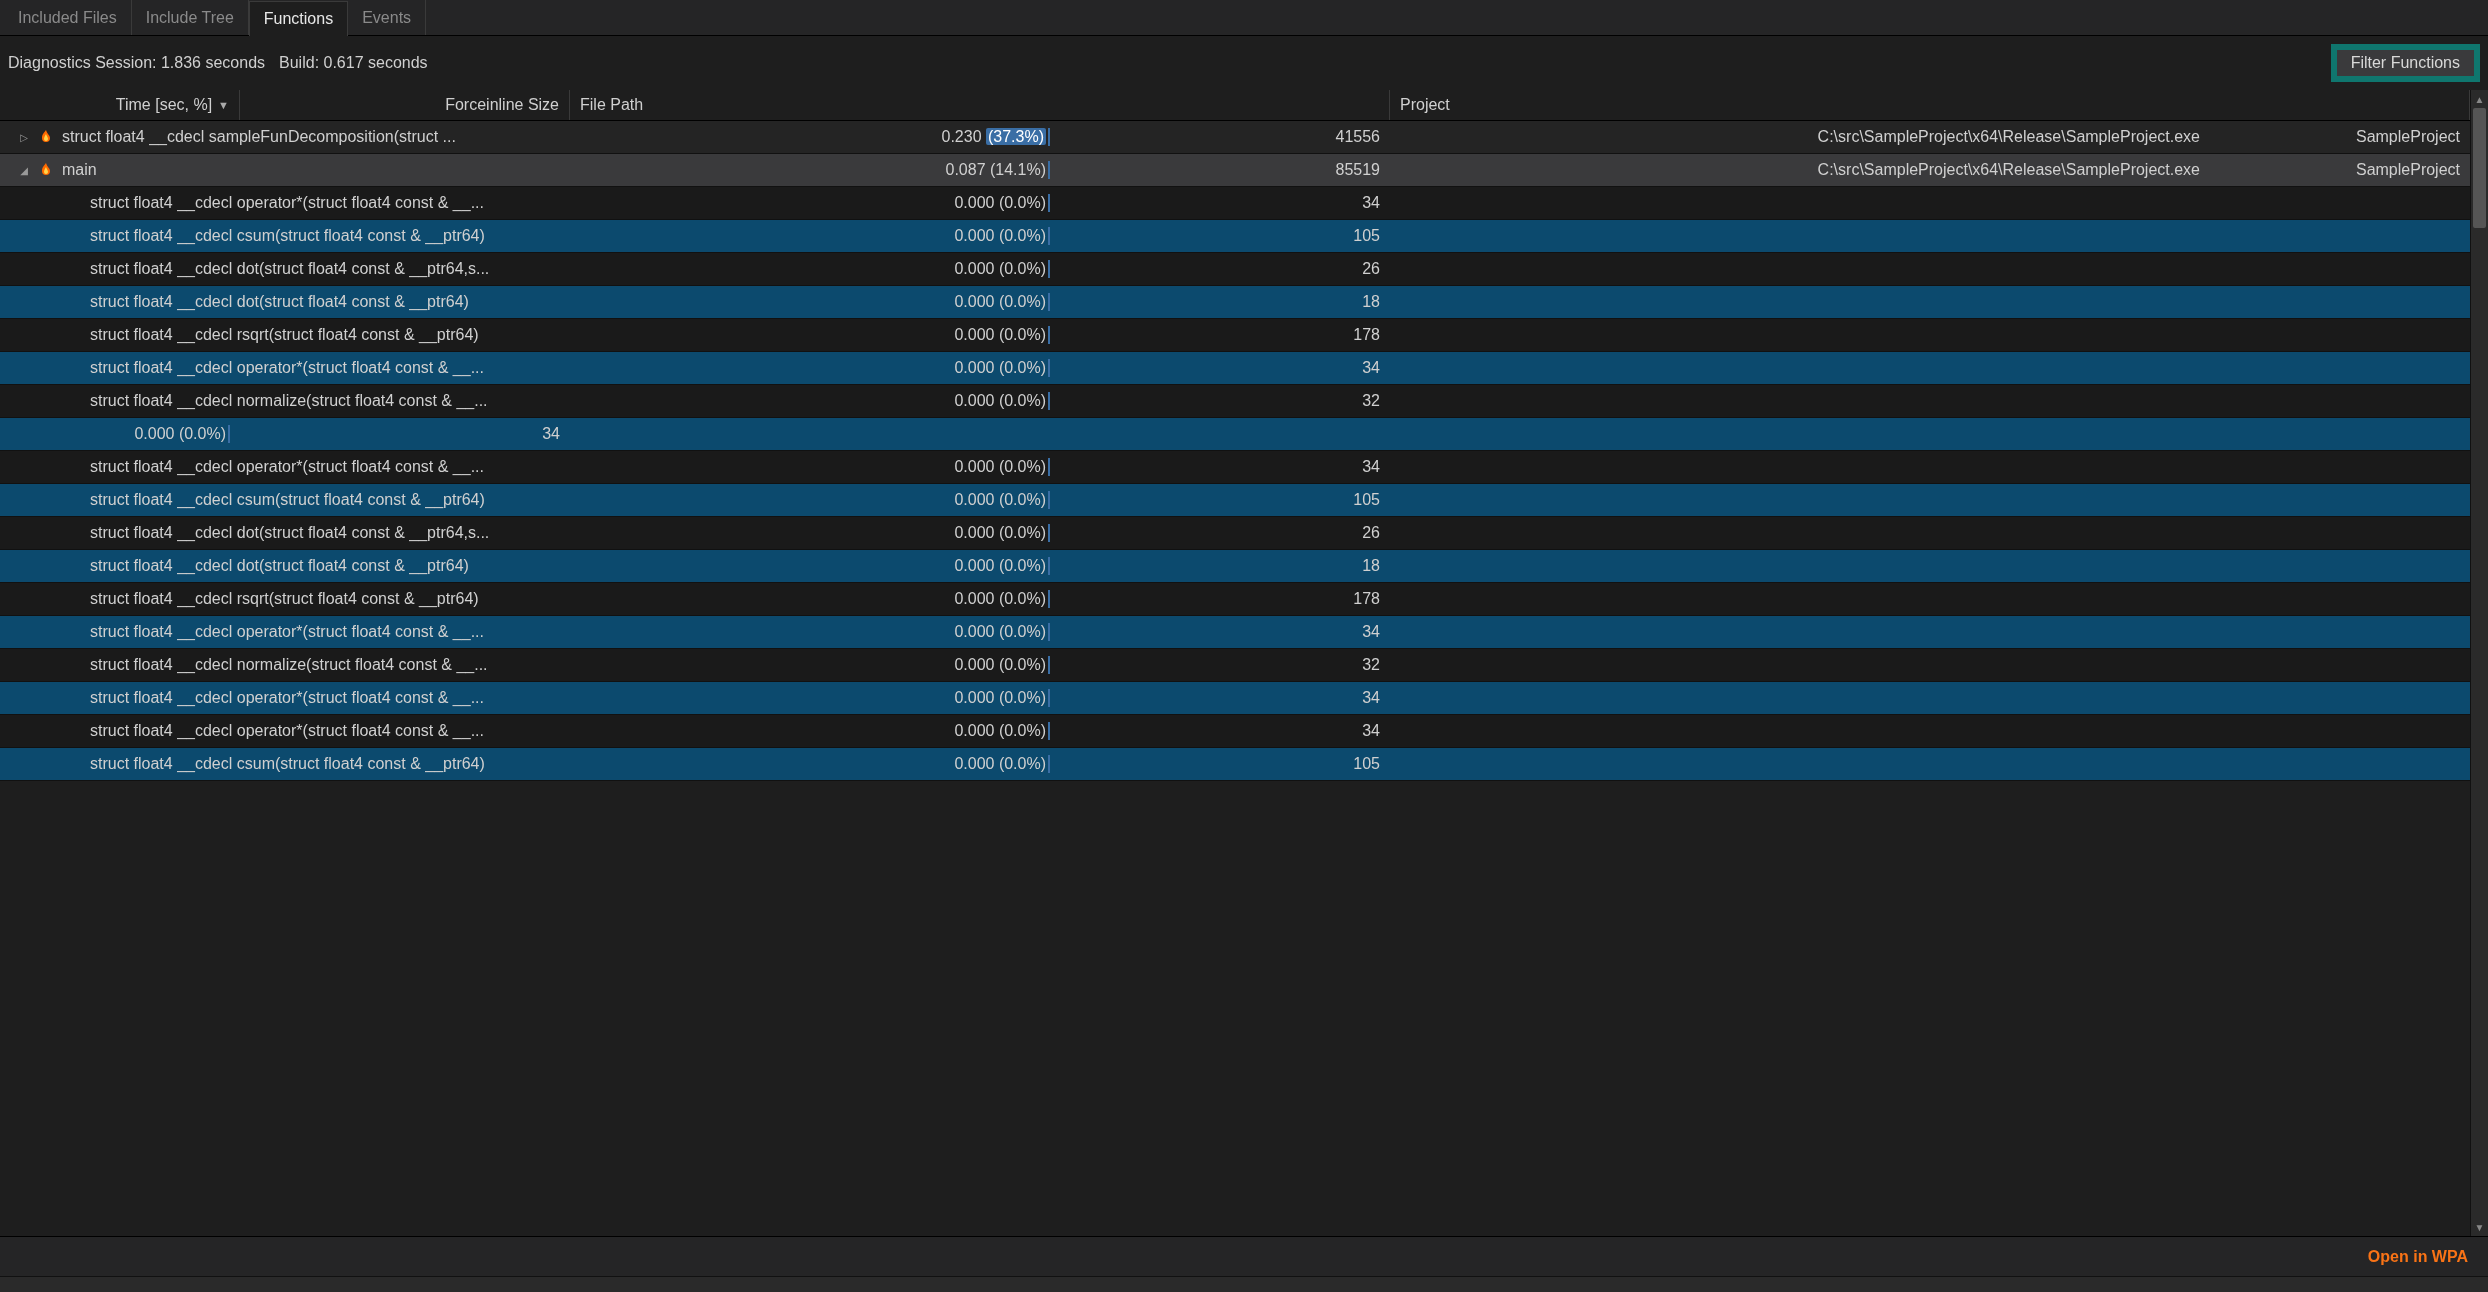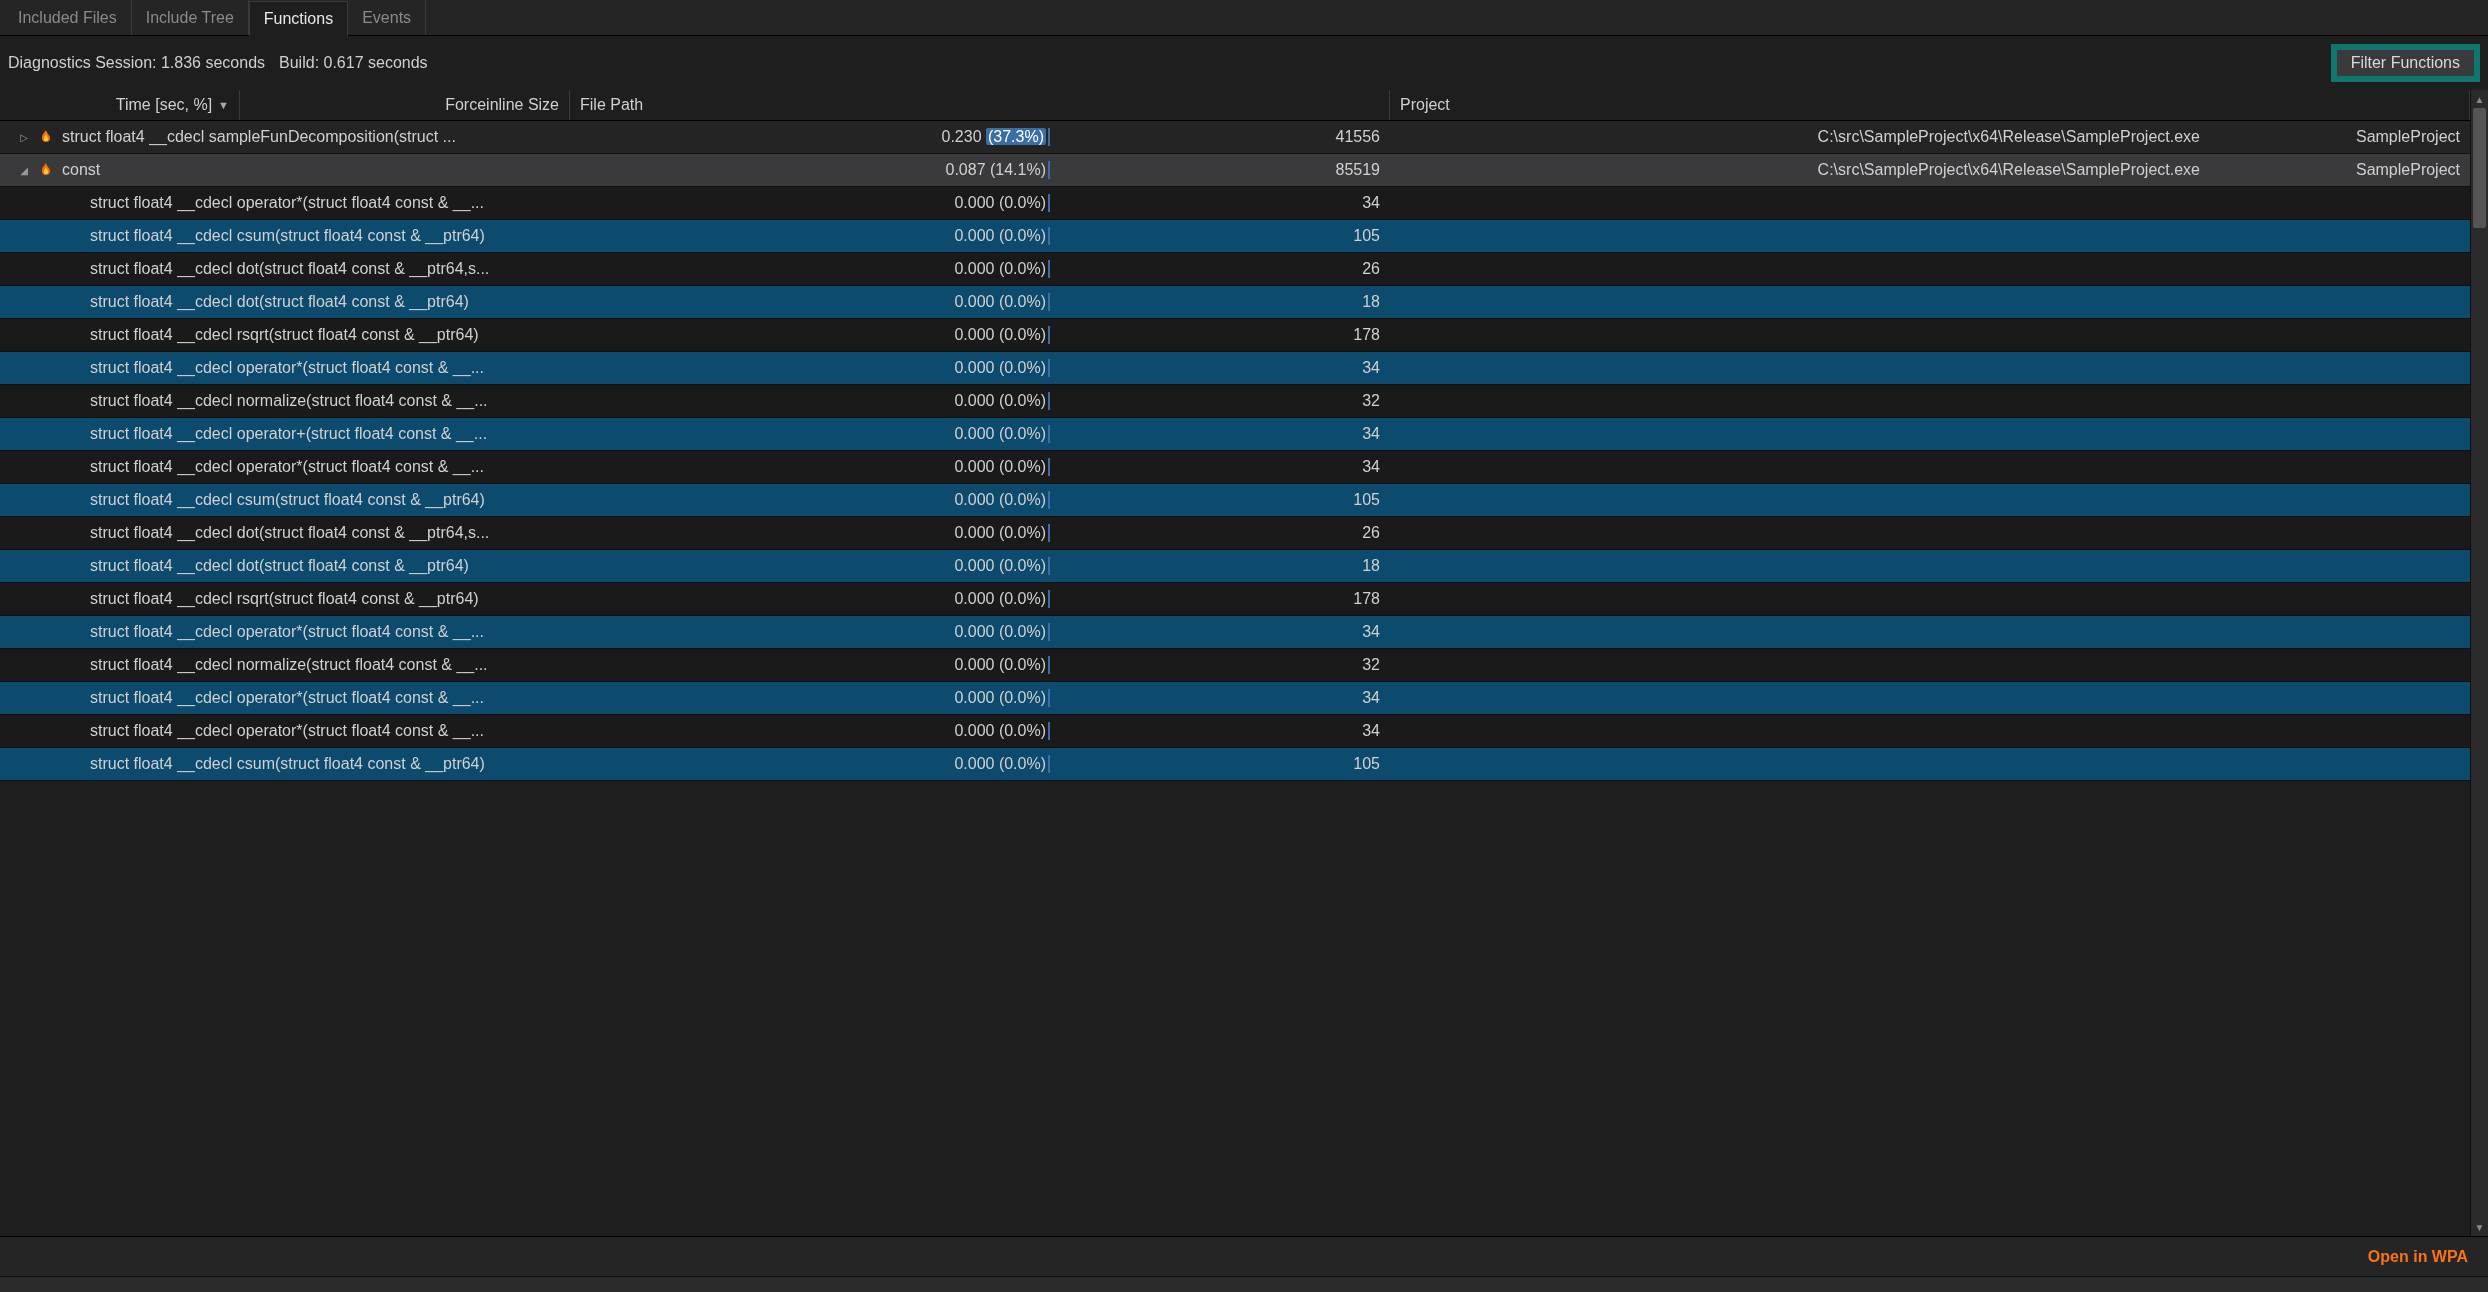--- a/index.html
+++ b/index.html
@@ -217,21 +217,21 @@
           <div class="cell col-path">C:\src\SampleProject\x64\Release\SampleProject.exe</div>
           <div class="cell col-proj">SampleProject</div>
         </div>
         <div class="row selected">
           <div class="cell col-name indent0">
             <span class="expander">◢</span>
             <span class="flame"><svg viewBox="0 0 16 16">
                 <path d="M8 1 C6 4 4 5 4 9 a4 4 0 0 0 8 0 C12 6 9 5 8 1 Z" fill="#ff6a00"></path>
                 <path d="M8 5 C7 7 6 8 6 10 a2 2 0 0 0 4 0 C10 8 8.5 7 8 5 Z" fill="#ffd54a"></path>
               </svg></span>
-            <span>const</span>
+            <span>main</span>
           </div>
           <div class="cell col-time"><span class="time-bar"><span>0.087 </span><span>(14.1%)</span></span></div>
           <div class="cell col-size">85519</div>
           <div class="cell col-path">C:\src\SampleProject\x64\Release\SampleProject.exe</div>
           <div class="cell col-proj">SampleProject</div>
         </div>
         <div class="row ">
           <div class="cell col-name indent1">
             <span>struct float4 __cdecl operator*(struct float4 const &amp; __...</span>
           </div>
@@ -288,23 +288,20 @@
         <div class="row ">
           <div class="cell col-name indent1">
             <span>struct float4 __cdecl normalize(struct float4 const &amp; __...</span>
           </div>
           <div class="cell col-time"><span class="time-bar"><span>0.000 </span><span>(0.0%)</span></span></div>
           <div class="cell col-size">32</div>
           <div class="cell col-path"></div>
           <div class="cell col-proj"></div>
         </div>
         <div class="row alt">
-          <div class="cell col-name indent1">
-            <span>struct float4 __cdecl operator+(struct float4 const &amp; __...</span>
-          </div>
           <div class="cell col-time"><span class="time-bar"><span>0.000 </span><span>(0.0%)</span></span></div>
           <div class="cell col-size">34</div>
           <div class="cell col-path"></div>
           <div class="cell col-proj"></div>
         </div>
         <div class="row ">
           <div class="cell col-name indent1">
             <span>struct float4 __cdecl operator*(struct float4 const &amp; __...</span>
           </div>
           <div class="cell col-time"><span class="time-bar"><span>0.000 </span><span>(0.0%)</span></span></div>

